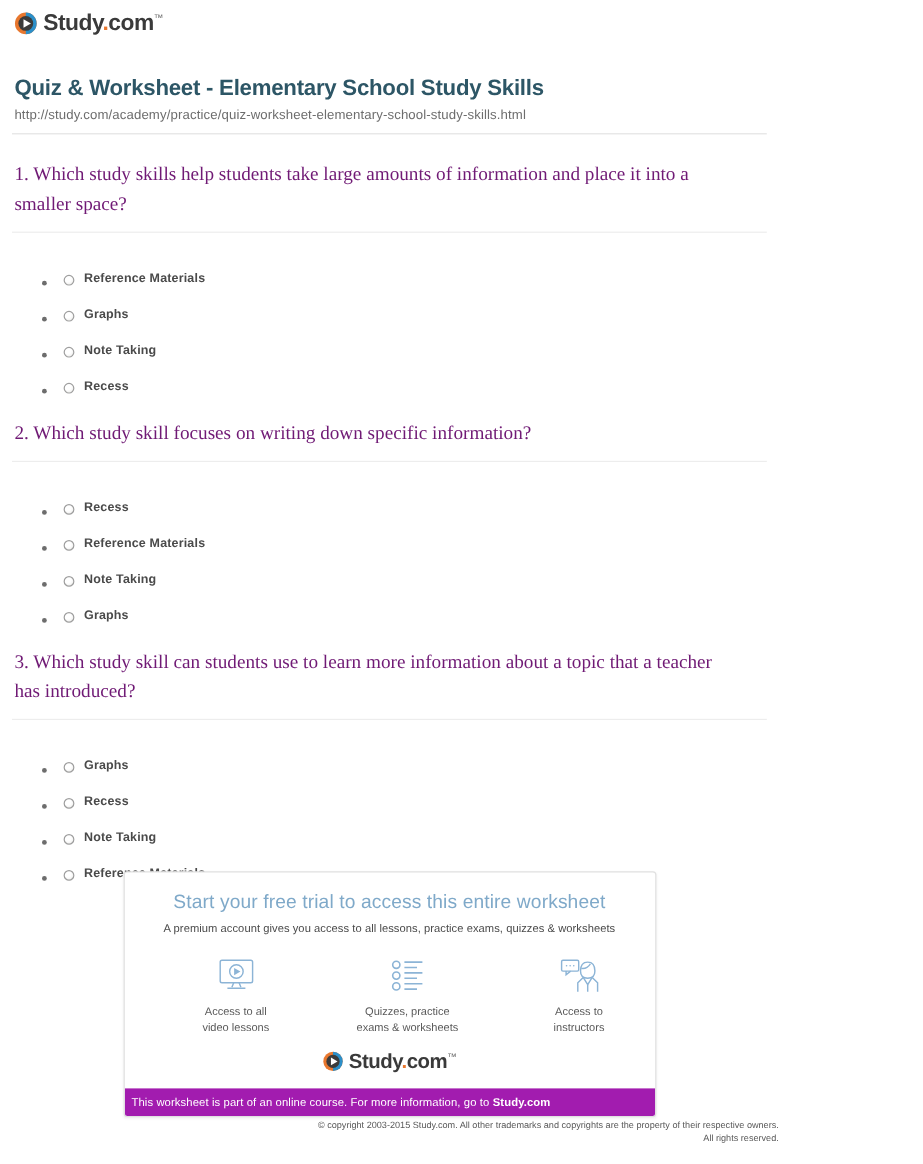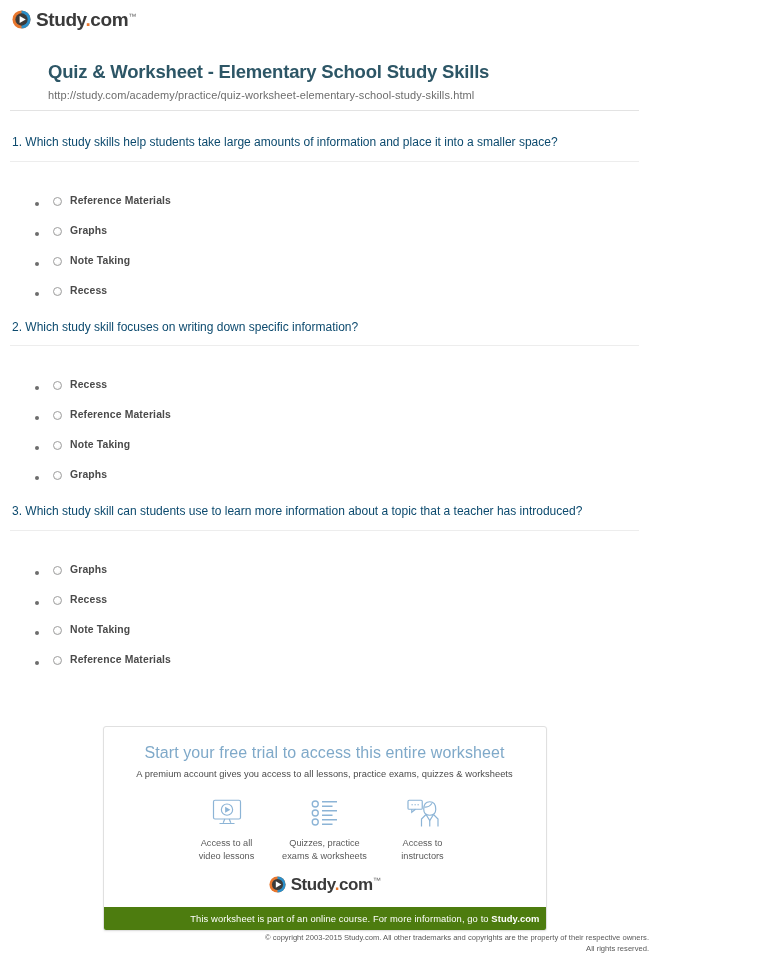--- a/index.html
+++ b/index.html
@@ -17,39 +17,39 @@
   .logo { display: inline-flex; align-items: center; gap: 5px; }
   .logo-mark { width: 19px; height: 19px; display: block; }
   .logo-text {
     font-size: 19px; font-weight: bold; letter-spacing: -0.4px;
     color: #3a3a3a; line-height: 1; white-space: nowrap;
   }
   .logo-text .dot-com { color: #e8772e; }
   .logo-text .tld { color: #3a3a3a; }
   .logo-tm { font-size: 8px; vertical-align: super; color: #6a6a6a; font-weight: normal; }
 
-  .title-block { padding: 28px 12px 0 12px; margin-left: 36px; }
+  .title-block { padding: 28px 12px 0 12px; }
   h1.title {
     margin: 0; font-size: 18.5px; font-weight: bold;
     color: #2d5666; letter-spacing: -0.2px; line-height: 1.2;
   }
   .url {
     margin: 6px 0 0 0; font-size: 11px; color: #6d6d6d;
     letter-spacing: 0.1px; font-family: "Liberation Sans", sans-serif;
   }
   .rule-top {
     margin: 9px 10px 0 10px; height: 1px; background: #e3e3e3;
   }
 
   
   .questions { padding: 0 10px; }
   .question { padding-top: 22px; }
   .q-text {
-    font-size: 12px; color: #0c4a6e; line-height: 1.55;
-    padding: 0 2px 0 2px; max-width: 600px;
+    font-size: 16px; color: #701a75; line-height: 1.55;
+    padding: 0 2px 0 2px; max-width: 600px; font-family: Liberation Serif, serif;
   }
   .q-rule { margin-top: 9px; height: 1px; background: #ededed; }
   .answers { list-style: none; margin: 0; padding: 14px 0 0 0; }
   .answers li {
     display: flex; align-items: flex-end;
     padding: 0 0 0 25px; height: 30px;
   }
   .bullet {
     width: 4px; height: 4px; border-radius: 50%;
     background: #6d6d6d; flex: 0 0 auto; margin-right: 14px;
@@ -78,37 +78,38 @@
   .promo-head { padding: 16px 14px 0 14px; text-align: center; }
   .promo-title {
     font-size: 16px; color: #7fa9c9; font-weight: normal;
     line-height: 1.2; letter-spacing: 0.1px;
   }
   .promo-sub {
     margin-top: 6px; font-size: 9.3px; color: #4a4a4a;
     line-height: 1.3; letter-spacing: 0.05px;
   }
   .features {
-    display: flex; justify-content: center;
+    display: flex; justify-content: flex-end;
     padding: 16px 14px 10px 14px;
+    gap: 45px;
   }
   .feature { width: 98px; text-align: center; }
   .feature-icon { height: 34px; display: flex; align-items: center; justify-content: center; }
   .feature-label {
     margin-top: 7px; font-size: 9.2px; color: #5a5a5a; line-height: 1.35;
   }
   .promo-logo {
     display: flex; align-items: center; justify-content: center; gap: 5px;
     padding: 4px 0 14px 0;
   }
   .promo-logo .logo-text { font-size: 17px; }
   .promo-logo .logo-mark { width: 17px; height: 17px; }
   .promo-banner {
-    background: #4d7c0f; color: #ffffff;
-    text-align: right; font-size: 9.4px;
+    background: #a21caf; color: #ffffff;
+    text-align: left; font-size: 9.4px;
     padding: 6px 6px; letter-spacing: 0.1px;
   }
   .promo-banner b { font-weight: bold; }
 
   .copyright {
     position: absolute; left: 0; right: 0; top: 932px;
     text-align: right; font-size: 7.6px; color: #595959; line-height: 1.45;
   }
 </style>
 </head>

